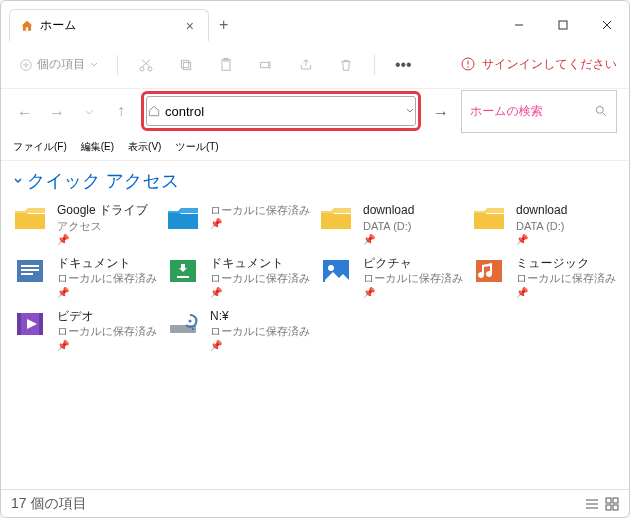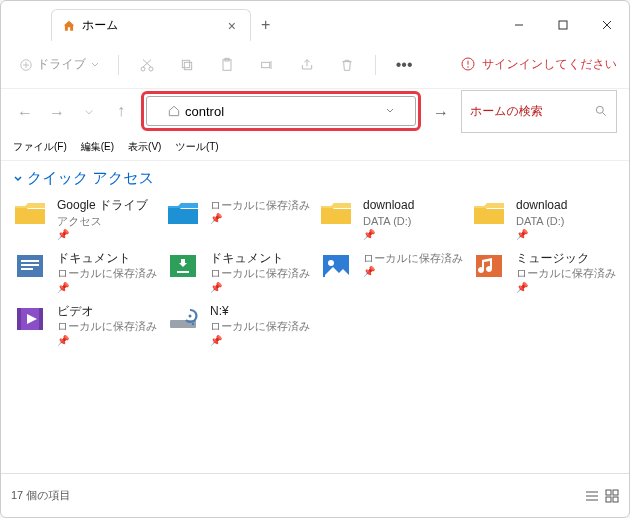--- a/index.html
+++ b/index.html
@@ -1,53 +1,53 @@
 <!DOCTYPE html>
 <html><head>
 <meta charset="utf-8">
 <style>
   * { box-sizing: border-box; margin: 0; padding: 0; font-family: "Meiryo", "Yu Gothic UI", sans-serif; }
   body { width: 630px; height: 518px; background: #f5f5f5; overflow: hidden; }
   .window { width: 630px; height: 518px; background: #fff; border: 1px solid #ccc; border-radius: 6px; display: flex; flex-direction: column; overflow: hidden; }
 
-  .titlebar { height: 40px; display: flex; align-items: flex-end; padding-left: 42px; }
+  .titlebar { height: 40px; display: flex; align-items: flex-end; }
   .tab { display: flex; align-items: center; height: 32px; padding: 0 10px; margin-left: 8px; background: #fff; border: 1px solid #ddd; border-bottom: none; border-radius: 6px 6px 0 0; font-size: 12px; gap: 6px; min-width: 200px; }
   .tab-close { margin-left: auto; font-size: 14px; color: #666; padding: 0 4px; }
   .newtab { padding: 0 10px; color: #666; font-size: 16px; height: 32px; display:flex; align-items:center; }
   .winbtns { margin-left: auto; display: flex; }
   .winbtn { width: 44px; height: 32px; display: flex; align-items: center; justify-content: center; color: #333; }
 
   .toolbar { height: 48px; display: flex; align-items: center; padding: 0 12px; gap: 8px; border-bottom: 1px solid #eee; }
   .newbtn { display: flex; align-items: center; gap: 4px; color: #999; font-size: 12px; padding: 4px 6px; }
   .tb-sep { width: 1px; height: 20px; background: #e0e0e0; margin: 0 4px; }
   .tb-icon { width: 32px; height: 32px; display: flex; align-items: center; justify-content: center; color: #bbb; }
   .signin { margin-left: auto; display: flex; align-items: flex-start; gap: 6px; color: #d13438; font-size: 12px; }
 
   .navrow { height: 44px; display: flex; align-items: center; padding: 0 12px; gap: 8px; }
   .nav-arrow { width: 24px; height: 24px; display: flex; align-items: center; justify-content: center; color: #aaa; }
   .addrwrap { flex: 0 0 280px; border: 3px solid #e63946; border-radius: 6px; background: #fff; }
-  .addrbar { height: 30px; display: flex; align-items: center; border: 1px solid #aaa; border-radius: 3px; background: #fff; padding: 0 20px; margin: 2px; }
+  .addrbar { height: 30px; display: flex; align-items: center; border: 1px solid #aaa; border-radius: 3px; background: #fff; padding: 0 0; margin: 2px; }
   .addrbar input { flex: 1; border: none; outline: none; font-size: 13px; padding-left: 4px; }
   .go-arrow { width: 24px; color: #666; text-align:center; font-size:16px;}
-  .searchbox { flex: 1; height: 43px; border: 1px solid #ccc; display: flex; align-items: center; padding: 0 8px; font-size: 12px; color: #b91c1c; }
+  .searchbox { flex: 1; height: 43px; border: 1px solid #ccc; display: flex; align-items: center; padding: 0 8px; font-size: 12px; color: #ec4899; }
   .searchbox span:first-child { flex: 1; }
 
   .menubar { height: 28px; display: flex; align-items: center; padding: 0 12px; gap: 14px; font-size: 10px; border-bottom: 1px solid #eee; }
 
   .content { flex: 1; overflow-y: auto; padding: 8px 12px 0 12px; position:relative; }
-  .section-hdr { display: flex; align-items: center; gap: 4px; color: #0066cc; font-size: 15px; margin-bottom: 8px; }
+  .section-hdr { display: flex; align-items: center; gap: 4px; color: #0066cc; font-size: 18px; margin-bottom: 8px; }
   .grid { display: grid; grid-template-columns: 1fr 1fr 1fr 1fr; column-gap: 8px; row-gap: 6px; }
   .item { display: flex; align-items: flex-start; gap: 8px; padding: 2px 0; }
   .folder-icon { width: 36px; height: 30px; flex: 0 0 36px; display:flex; align-items:center; justify-content:center; }
   .item-text { font-size: 12px; line-height: 1.3; }
   .item-name { color: #222; }
   .item-sub { color: #777; font-size: 11px; }
   .pin { color: #999; font-size: 10px; }
 
-  .status { height: 44px; border-top: 1px solid #e0e0e0; display: flex; align-items: center; padding: 0 10px; font-size: 11px; color: #555; }
+  .status { height: 28px; border-top: 1px solid #e0e0e0; display: flex; align-items: center; padding: 0 10px; font-size: 14px; color: #555; }
   .status .viewbtns { margin-left: auto; display: flex; gap: 6px; color: #555; }
 
   svg { display: block; }
 </style>
 </head>
 <body>
 
 <div class="window">
 
   <div class="titlebar">
@@ -79,21 +79,21 @@
     </div>
   </div>
 
   <div class="toolbar">
     <div class="newbtn">
       <svg width="14" height="14" viewBox="0 0 24 24">
           <circle cx="12" cy="12" r="9" fill="none" stroke="#bbb" stroke-width="1.5"></circle>
           <line x1="12" y1="7" x2="12" y2="17" stroke="#bbb" stroke-width="1.5"></line>
           <line x1="7" y1="12" x2="17" y2="12" stroke="#bbb" stroke-width="1.5"></line>
         </svg>
-      <span>ドライブ</span>
+      <span>個の項目</span>
       <svg width="10" height="10" viewBox="0 0 10 10">
           <path d="M2 3l3 3 3-3" fill="none" stroke="#bbb"></path>
         </svg>
     </div>
     <div class="tb-sep"></div>
     <div class="tb-icon">
         <svg width="16" height="16" viewBox="0 0 24 24">
           <circle cx="6" cy="18" r="3" fill="none" stroke="#bbb" stroke-width="1.5"></circle>
           <circle cx="18" cy="18" r="3" fill="none" stroke="#bbb" stroke-width="1.5"></circle>
           <line x1="6" y1="15" x2="18" y2="4" stroke="#bbb" stroke-width="1.5"></line>
@@ -263,20 +263,21 @@
         </div>
         <div class="item">
           <div class="folder-icon">
             <svg width="36" height="30" viewBox="0 0 36 30">
               <rect x="4" y="4" width="26" height="22" fill="#2e7cd6"></rect>
               <circle cx="12" cy="12" r="3" fill="#fff"></circle>
               <path fill="#fff" d="M6 24l8-8 6 6 4-4 6 6v2H6z"></path>
             </svg>
           </div>
           <div class="item-text">
+            <div class="item-name">ピクチャ</div>
             <div class="item-sub">ローカルに保存済み</div>
             <div class="pin">📌</div>
           </div>
         </div>
         <div class="item">
           <div class="folder-icon">
             <svg width="36" height="30" viewBox="0 0 36 30">
               <rect x="4" y="4" width="26" height="22" fill="#e26b3a"></rect>
               <path fill="#fff" d="M20 8v10a3 3 0 11-2-2.8V10l-6 1v8a3 3 0 11-2-2.8V9l10-2z"></path>
             </svg>

